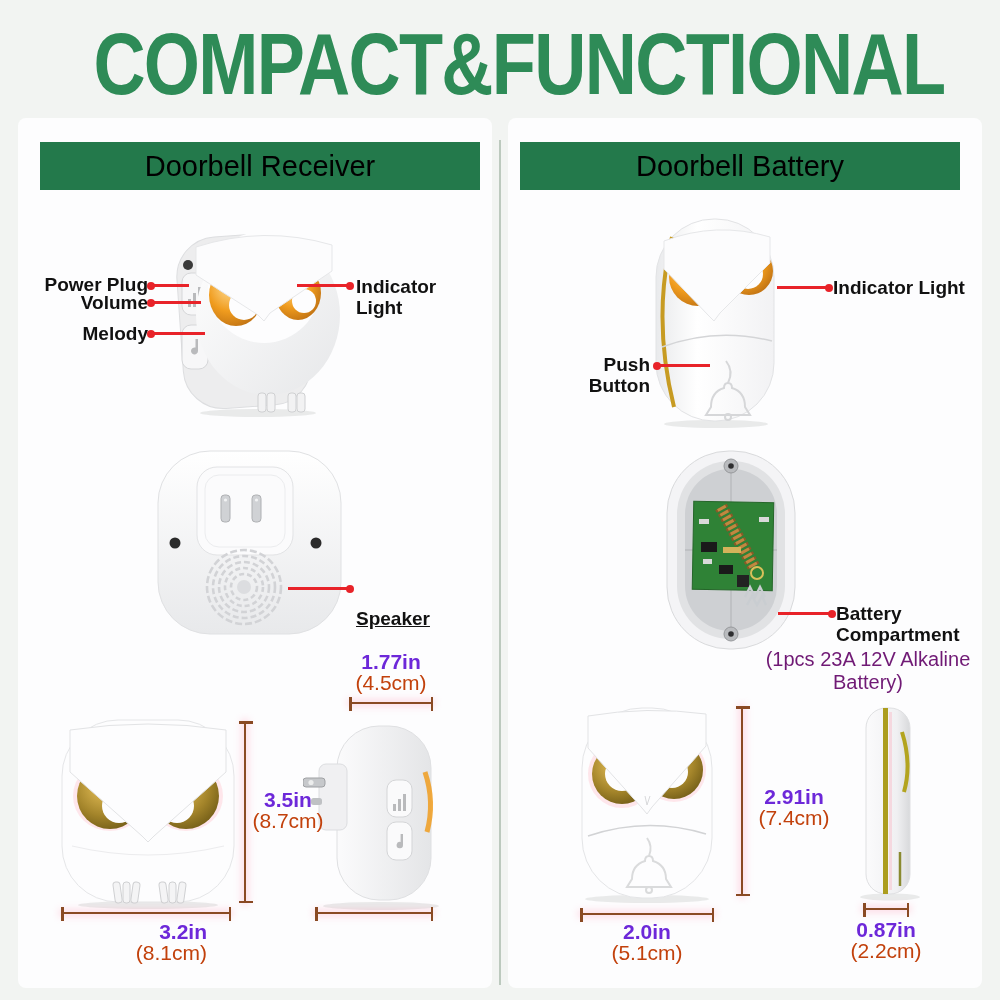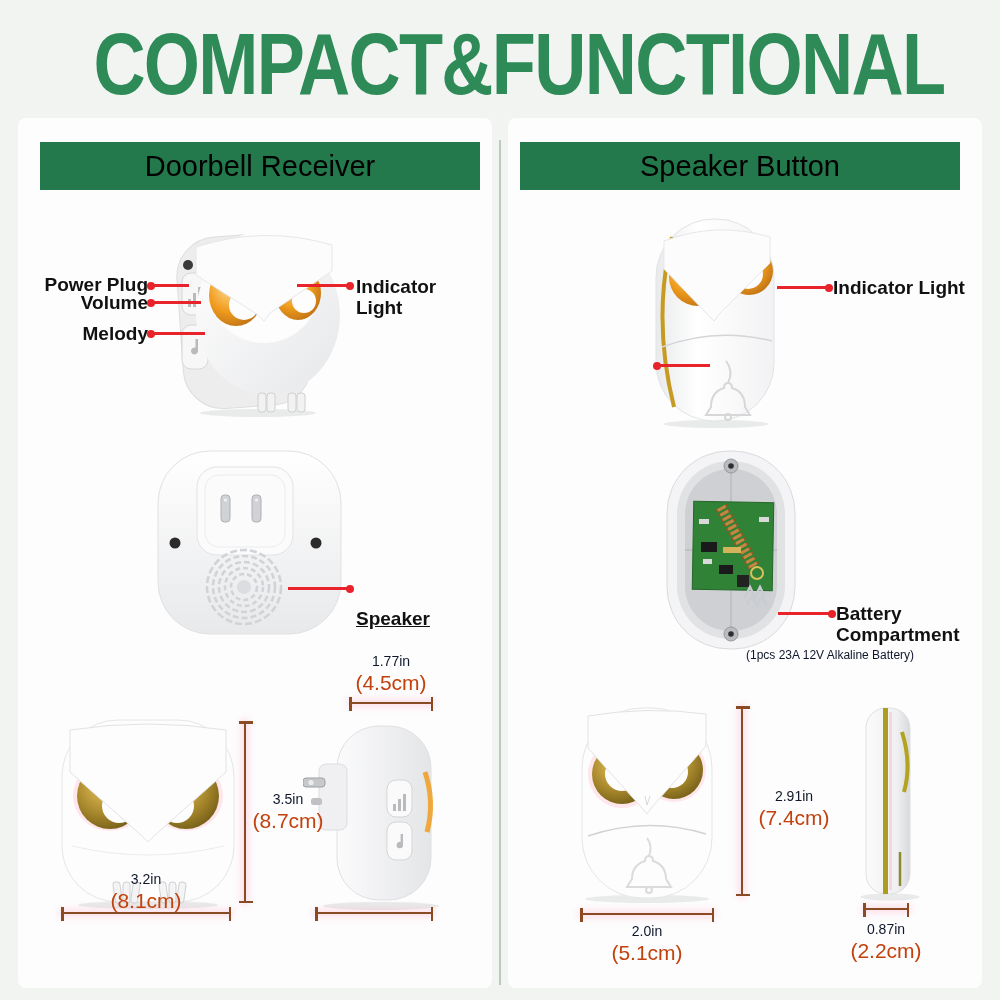--- a/index.html
+++ b/index.html
@@ -8,49 +8,49 @@
   .title{position:absolute;top:18px;left:0;width:1000px;text-align:right;
          font-weight:bold;font-size:88px;line-height:92px;color:#2e8b57;white-space:nowrap;}
   .title span{display:inline-block;transform:scaleX(.82);transform-origin:center;letter-spacing:-2px;}
   .card{position:absolute;top:118px;height:870px;width:474px;background:#fdfdfe;border-radius:8px;}
   .card.left{left:18px;} .card.right{left:508px;}
   .divider{position:absolute;left:499px;top:140px;width:2px;height:845px;background:#bcc9be;}
   .bar{position:absolute;top:142px;width:440px;height:48px;background:#23794b;color:#000000;
        font-size:29px;line-height:48px;text-align:center;}
   .lbl{position:absolute;font-weight:bold;font-size:19px;line-height:21px;color:#111;}
   .lbl.right{text-align:right;}
-  .note{position:absolute;font-size:12px;color:#0f172a;}
+  .note{position:absolute;font-size:20px;color:#701a75;text-align:center;}
   .callout{position:absolute;height:3px;background:#e82329;}
   .callout.dot-left::before,.callout.dot-right::before{content:'';position:absolute;width:8px;height:8px;
        border-radius:50%;background:#e82329;top:-2.5px;}
   .callout.dot-left::before{left:-4px;} .callout.dot-right::before{right:-4px;}
   .dimh{position:absolute;height:0;border-top:2.5px solid #8a4a23;box-shadow:0 0 7px 3px rgba(255,150,180,.30);}
   .dimh::before,.dimh::after{content:'';position:absolute;top:-7px;width:2.5px;height:14px;background:#8a4a23;}
   .dimh::before{left:-1px;} .dimh::after{right:-1px;}
   .dimv{position:absolute;width:0;border-left:2.5px solid #8a4a23;box-shadow:0 0 7px 3px rgba(255,150,180,.30);}
   .dimv::before,.dimv::after{content:'';position:absolute;left:-7px;width:14px;height:2.5px;background:#8a4a23;}
   .dimv::before{top:-1px;} .dimv::after{bottom:-1px;}
   .dim-block{position:absolute;text-align:center;}
-  .dim-val{font-weight:normal;font-size:14px;line-height:23px;color:#0f172a;}
+  .dim-val{font-weight:bold;font-size:21px;line-height:23px;color:#6d28d9;}
   .dim-cm{font-size:21px;line-height:19px;color:#c2410c;}
   .fig{position:absolute;}
 </style>
 </head>
 <body>
 
 <div class="page">
 
   <div class="title"><span>COMPACT&amp;FUNCTIONAL</span></div>
 
   <div class="card left"></div>
   <div class="card right"></div>
   <div class="divider"></div>
 
   <div class="bar" style="left:40px;">Doorbell Receiver</div>
-  <div class="bar" style="left:520px;">Speaker Button</div>
+  <div class="bar" style="left:520px;">Doorbell Battery</div>
 
   <svg class="fig" style="left:158px;top:213px;" width="192" height="205" viewBox="0 0 192 205">
     <defs>
       <radialGradient id="eyeO" cx="38%" cy="35%" r="75%">
         <stop offset="0%" stop-color="#ffde98"></stop>
           <stop offset="55%" stop-color="#f09c1e"></stop>
           <stop offset="100%" stop-color="#b96c12"></stop>
       </radialGradient>
       <linearGradient id="bodyG" x1="0" y1="0" x2="1" y2="1">
         <stop offset="0%" stop-color="#ffffff"></stop>
@@ -277,30 +277,31 @@
   </div>
   <div class="dimh" style="left:350px;top:702px;width:82px;"></div>
 
   <div class="dimv" style="left:244px;top:722px;height:180px;"></div>
   <div class="dim-block" style="left:249px;top:788px;width:78px;">
     <div class="dim-val">3.5in</div>
     <div class="dim-cm">(8.7cm)</div>
   </div>
 
   <div class="dimh" style="left:62px;top:912px;width:168px;"></div>
-  <div class="dim-block" style="left:85px;top:868px;width:122px;">
+  <div class="dim-block" style="left:85px;top:920px;width:122px;text-align:right;">
     <div class="dim-val">3.2in</div>
     <div class="dim-cm">(8.1cm)</div>
   </div>
 
   <div class="dimh" style="left:316px;top:912px;width:116px;"></div>
 
   <div class="lbl" style="left:833px;top:277px;width:135px;">Indicator Light</div>
   <div class="callout dot-right" style="left:777px;top:286px;width:52px;"></div>
 
+  <div class="lbl right" style="left:538px;top:354px;width:112px;">Push Button</div>
   <div class="callout dot-left" style="left:657px;top:364px;width:53px;"></div>
 
   <div class="lbl" style="left:836px;top:603px;width:128px;">Battery Compartment</div>
   <div class="callout dot-right" style="left:778px;top:612px;width:54px;"></div>
   <div class="note" style="left:746px;top:648px;width:244px;">(1pcs 23A 12V Alkaline Battery)</div>
 
   <div class="dimv" style="left:741px;top:707px;height:188px;"></div>
   <div class="dim-block" style="left:750px;top:785px;width:88px;">
     <div class="dim-val">2.91in</div>
     <div class="dim-cm">(7.4cm)</div>

